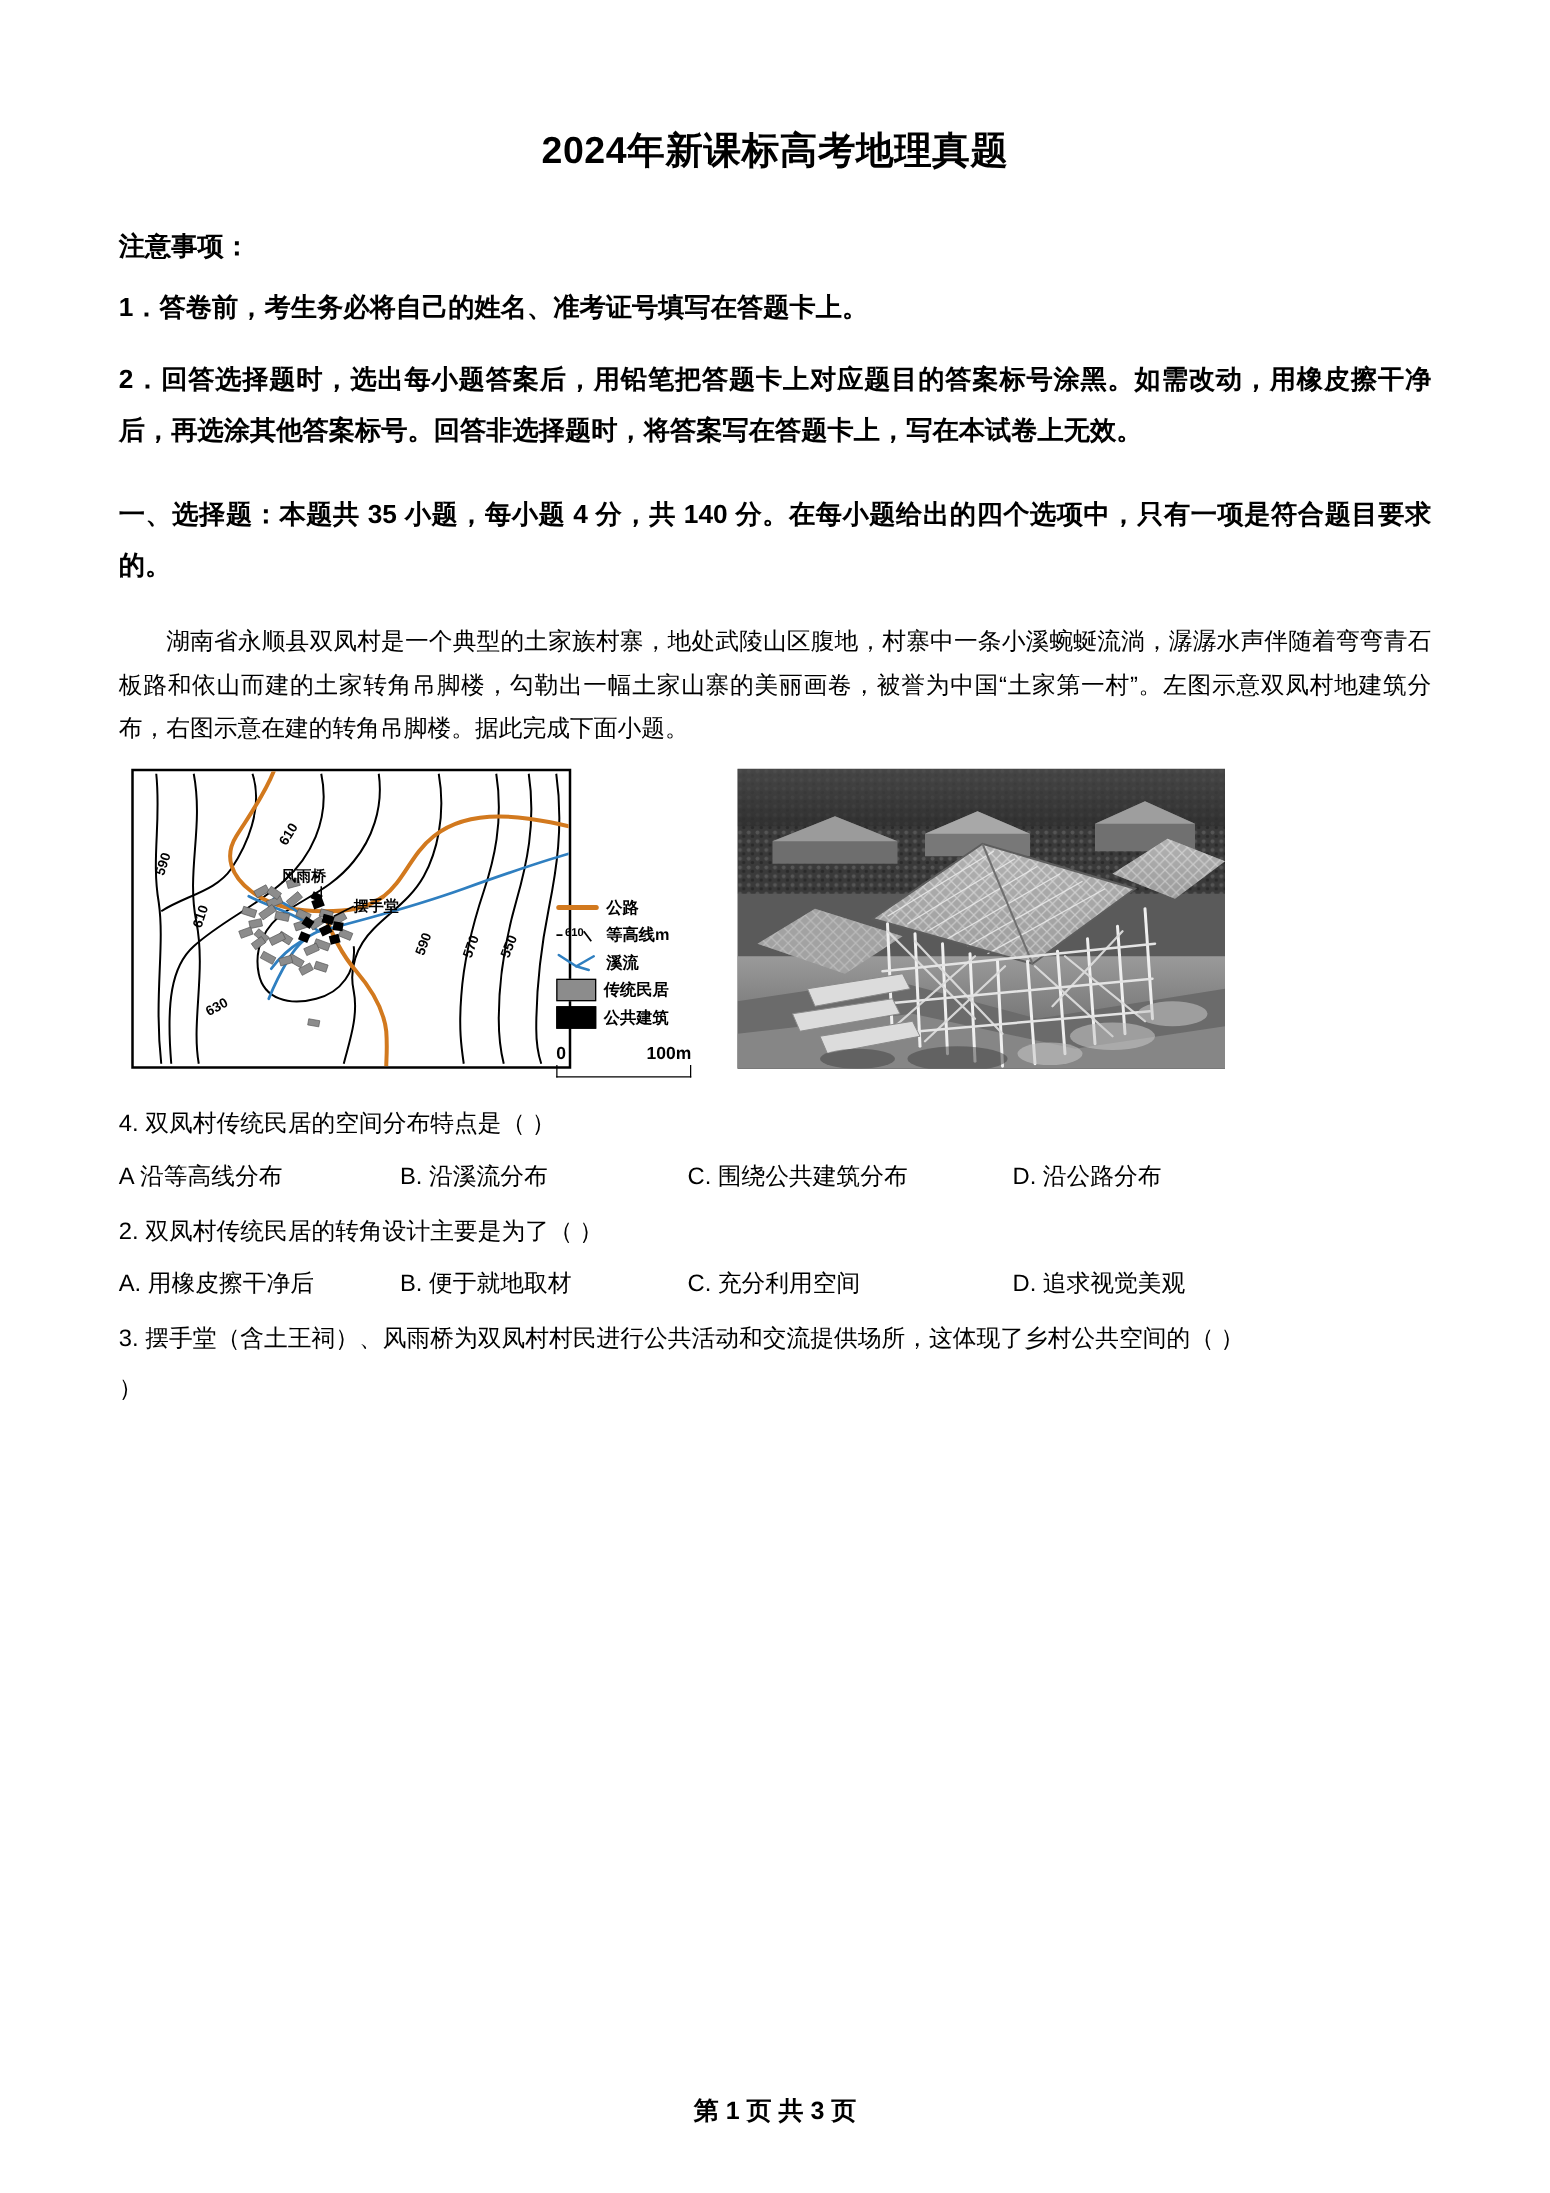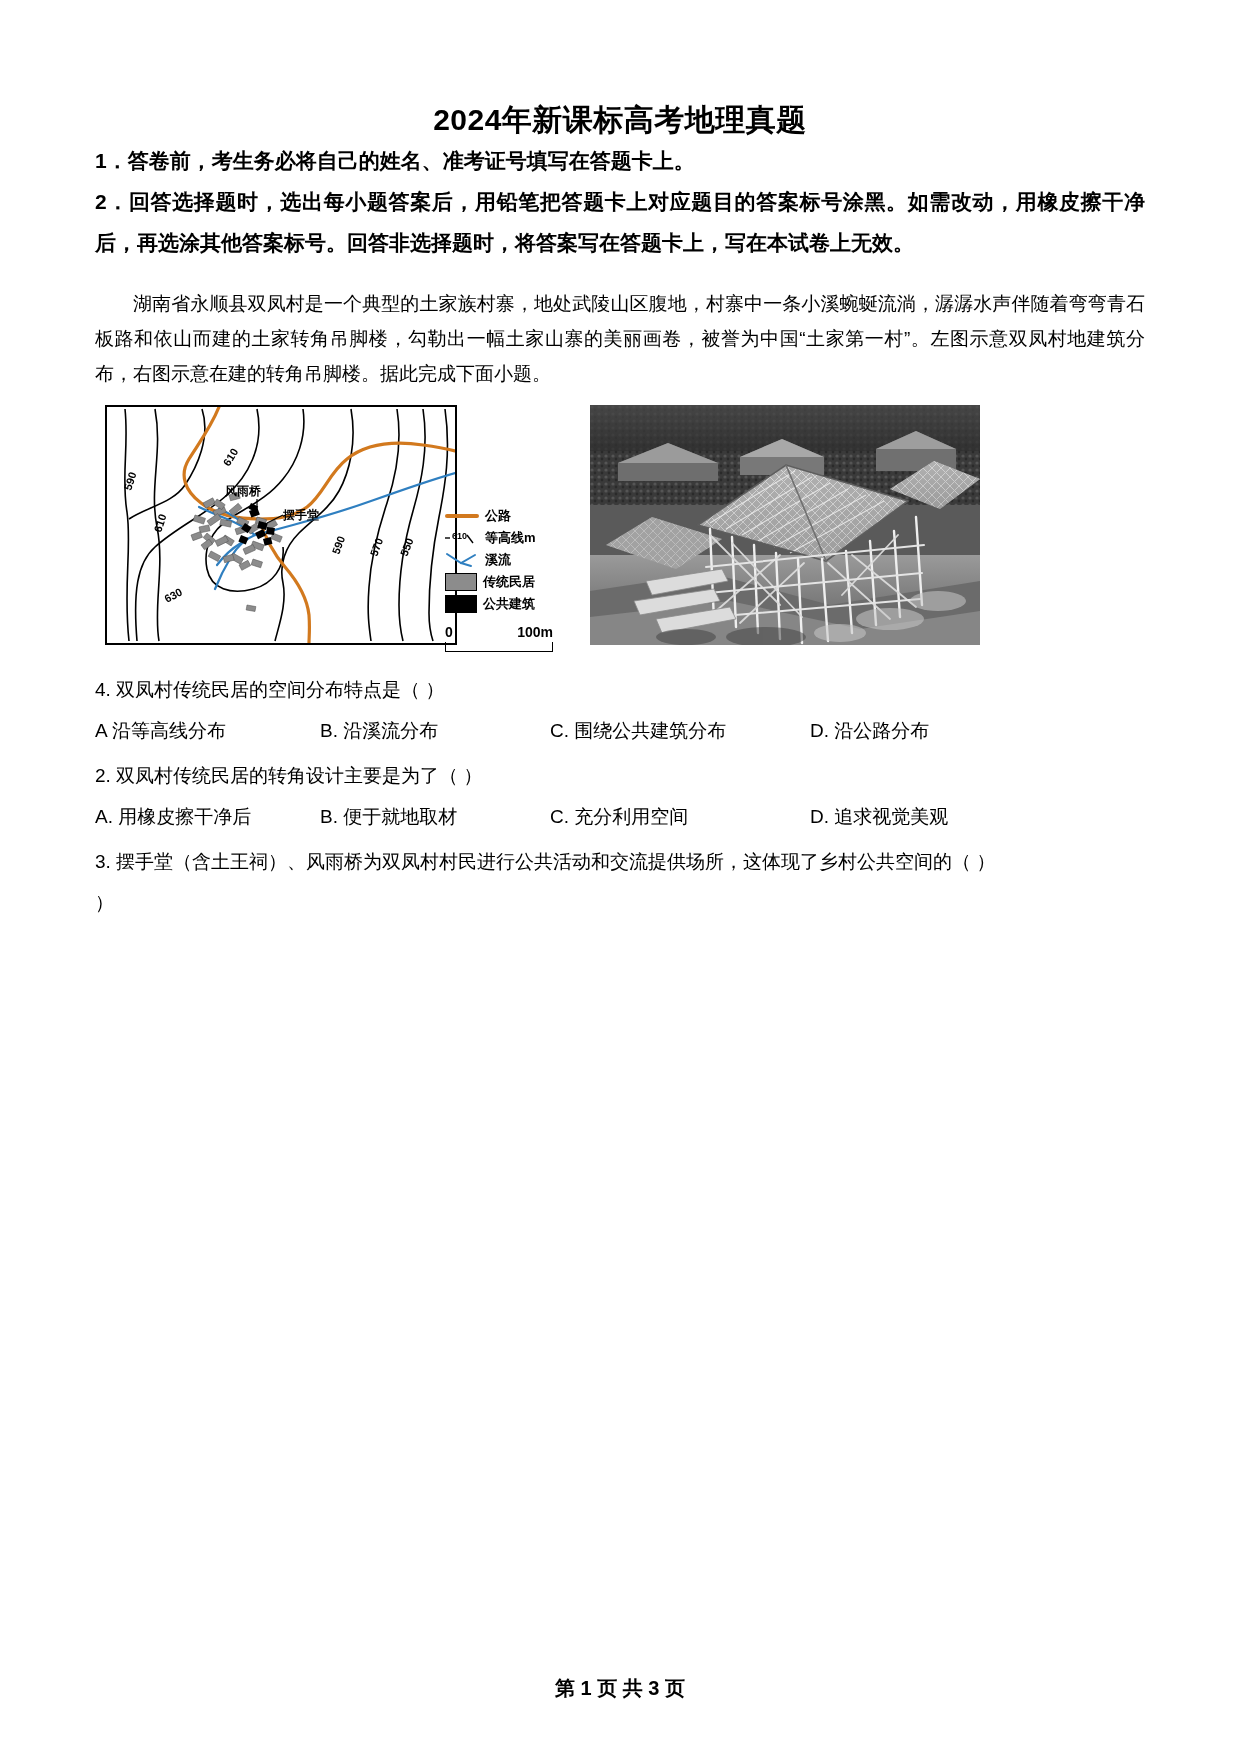--- a/index.html
+++ b/index.html
@@ -28,20 +28,21 @@
     font-family:"Liberation Sans", sans-serif;
     font-weight:bold;
     font-size:21px;
     margin-top:42px;
   }
   .notice-item {
     font-family:"Liberation Sans", sans-serif;
     font-weight:bold;
     font-size:21px;
     line-height:1.95;
+    margin-top:16px;
     text-align:justify;
   }
   .section-head {
     font-family:"Liberation Sans", sans-serif;
     font-weight:bold;
     font-size:21px;
     line-height:1.95;
     margin-top:26px;
     text-align:justify;
   }
@@ -120,23 +121,25 @@
   }
 </style>
 </head>
 <body>
 
 <div class="page">
  <div class="inner">
 
   <h1 class="doc-title">2024年新课标高考地理真题</h1>
 
+  <div class="notice-head">注意事项：</div>
   <div class="notice-item">1．答卷前，考生务必将自己的姓名、准考证号填写在答题卡上。</div>
   <div class="notice-item">2．回答选择题时，选出每小题答案后，用铅笔把答题卡上对应题目的答案标号涂黑。如需改动，用橡皮擦干净后，再选涂其他答案标号。回答非选择题时，将答案写在答题卡上，写在本试卷上无效。</div>
 
+  <div class="section-head">一、选择题：本题共 35 小题，每小题 4 分，共 140 分。在每小题给出的四个选项中，只有一项是符合题目要求的。</div>
 
   <div class="passage">湖南省永顺县双凤村是一个典型的土家族村寨，地处武陵山区腹地，村寨中一条小溪蜿蜒流淌，潺潺水声伴随着弯弯青石板路和依山而建的土家转角吊脚楼，勾勒出一幅土家山寨的美丽画卷，被誉为中国“土家第一村”。左图示意双凤村地建筑分布，右图示意在建的转角吊脚楼。据此完成下面小题。</div>
 
   <div class="figures">
 
     <div class="map-fig">
       <svg width="348" height="236" viewBox="0 0 348 236">
 
         <g fill="none" stroke="#000" stroke-width="1.6">
           <path d="M18,2 C22,40 14,70 20,105 C25,140 16,180 22,234"></path>

